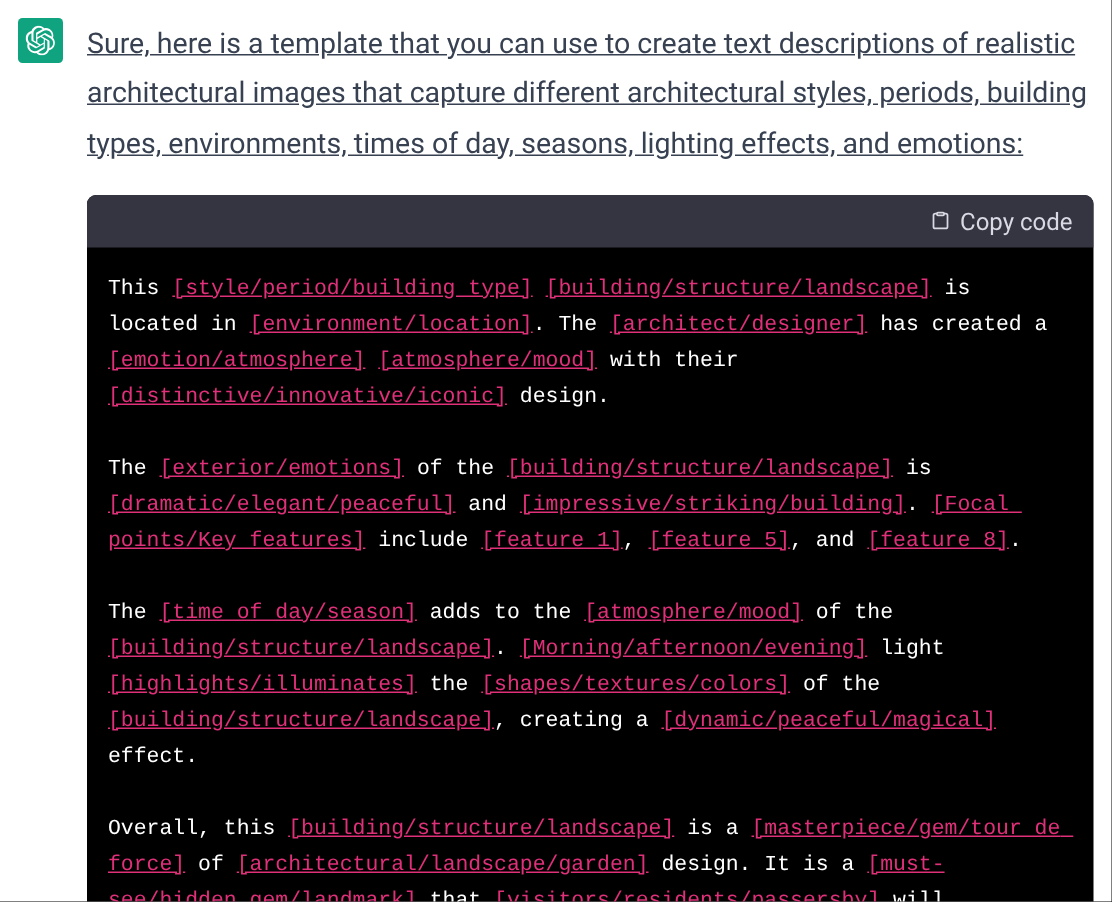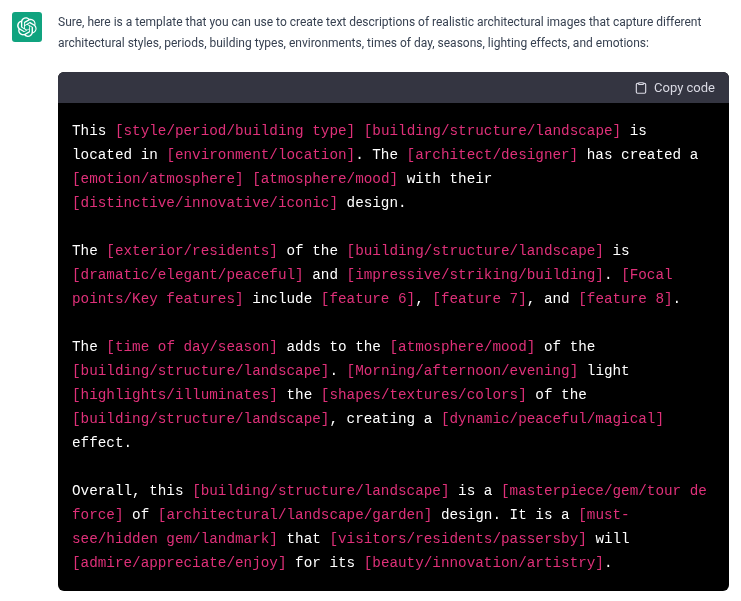--- a/index.html
+++ b/index.html
@@ -21,60 +21,61 @@
     border-radius: 3px;
     background: #10a37f;
     display: flex;
     align-items: center;
     justify-content: center;
     flex-shrink: 0;
   }
   .avatar svg { width: 20px; height: 20px; }
   .content { flex: 1; }
   .intro {
-    font-size: 12px;
+    font-size: 19px;
     line-height: 1.75;
     color: #374151;
     margin-bottom: 18px;
+    text-decoration: underline;
   }
   .codeblock {
     background: #000;
     border-radius: 6px;
     overflow: hidden;
   }
   .codeheader {
     background: #343541;
     display: flex;
     justify-content: flex-end;
     align-items: center;
     padding: 8px 14px;
     gap: 6px;
   }
   .copybtn {
     display: flex;
     align-items: center;
     gap: 6px;
     color: #d9d9e3;
-    font-size: 13px;
+    font-size: 16px;
     cursor: pointer;
     background: none;
     border: none;
     font-family: inherit;
   }
   .copybtn svg { width: 14px; height: 14px; stroke: #d9d9e3; }
   .codebody {
     padding: 16px 14px;
     font-family: "SFMono-Regular", Consolas, "Liberation Mono", Menlo, monospace;
     font-size: 14.3px;
     line-height: 1.68;
     color: #fff;
     white-space: pre-wrap;
     word-break: break-word;
   }
-  .ph { color: #df3079; } 
+  .ph { color: #df3079; text-decoration: underline; } 
 </style>
 </head>
 <body>
 
 <div class="container">
   <div class="avatar">
     <svg viewBox="0 0 41 41" fill="none">
       <path d="M37.5 16.8c.9-2.7.6-5.7-.9-8.1-2.2-3.9-6.7-5.9-11-4.9C23.7 1.6 20.9.4 18 .5c-4.5 0-8.4 2.9-9.8 7.1-2.8.6-5.2 2.3-6.6 4.8-2.3 3.9-1.7 8.8 1.3 12.1-.9 2.7-.6 5.7.9 8.1 2.2 3.9 6.7 5.9 11 4.9 1.9 2.2 4.7 3.4 7.6 3.3 4.5 0 8.4-2.9 9.8-7.1 2.8-.6 5.2-2.3 6.6-4.8 2.2-3.9 1.7-8.8-1.3-12.1zM22.4 38.2c-1.8 0-3.5-.6-4.9-1.7l.2-.1 8.1-4.7c.4-.2.7-.7.7-1.1V19.1l3.4 2v9.5c0 4.2-3.3 7.6-7.5 7.6zM6.2 31.3c-.9-1.5-1.2-3.3-.9-5.1l.2.1 8.1 4.7c.4.2.9.2 1.3 0l9.9-5.7v4l-8.2 4.7c-3.6 2.1-8.3.9-10.4-2.7zM4.1 13.8c.9-1.5 2.3-2.7 4-3.3v9.7c0 .5.3.9.7 1.1l9.9 5.7-3.4 2-8.2-4.7c-3.6-2.1-4.9-6.8-2.8-10.4h-.2zm28.2 6.6l-9.9-5.7 3.4-2 8.2 4.7c3.6 2.1 4.9 6.8 2.8 10.4-.9 1.5-2.3 2.7-4 3.3v-9.6c0-.5-.3-.9-.7-1.1h.2zm3.4-5.1l-.2-.1-8.1-4.7c-.4-.2-.9-.2-1.3 0l-9.9 5.7v-4l8.2-4.7c3.6-2.1 8.3-.9 10.4 2.8.9 1.5 1.2 3.3.9 5.1v-.1zm-21.4 7l-3.4-2v-9.5c0-4.2 3.4-7.6 7.6-7.6 1.8 0 3.5.6 4.9 1.7l-.2.1-8.1 4.7c-.4.2-.7.7-.7 1.1v11.5h-.1zm1.9-4l4.4-2.5 4.4 2.5v5.1l-4.4 2.5-4.4-2.5v-5.1z" fill="#fff"></path>
     </svg>
   </div>
@@ -87,20 +88,20 @@
         <button class="copybtn">
           <svg viewBox="0 0 24 24" fill="none" stroke-width="2">
             <rect x="8" y="3" width="8" height="3" rx="1"></rect>
             <path d="M16 4h2a2 2 0 0 1 2 2v13a2 2 0 0 1-2 2H6a2 2 0 0 1-2-2V6a2 2 0 0 1 2-2h2"></path>
           </svg>
           <span>Copy code</span>
         </button>
       </div>
       <div class="codebody" id="codebody">This <span class="ph">[style/period/building type]</span> <span class="ph">[building/structure/landscape]</span> is located in <span class="ph">[environment/location]</span>. The <span class="ph">[architect/designer]</span> has created a <span class="ph">[emotion/atmosphere]</span> <span class="ph">[atmosphere/mood]</span> with their <span class="ph">[distinctive/innovative/iconic]</span> design.
 
-The <span class="ph">[exterior/residents]</span> of the <span class="ph">[building/structure/landscape]</span> is <span class="ph">[dramatic/elegant/peaceful]</span> and <span class="ph">[impressive/striking/building]</span>. <span class="ph">[Focal points/Key features]</span> include <span class="ph">[feature 6]</span>, <span class="ph">[feature 7]</span>, and <span class="ph">[feature 8]</span>.
+The <span class="ph">[exterior/emotions]</span> of the <span class="ph">[building/structure/landscape]</span> is <span class="ph">[dramatic/elegant/peaceful]</span> and <span class="ph">[impressive/striking/building]</span>. <span class="ph">[Focal points/Key features]</span> include <span class="ph">[feature 1]</span>, <span class="ph">[feature 5]</span>, and <span class="ph">[feature 8]</span>.
 
 The <span class="ph">[time of day/season]</span> adds to the <span class="ph">[atmosphere/mood]</span> of the <span class="ph">[building/structure/landscape]</span>. <span class="ph">[Morning/afternoon/evening]</span> light <span class="ph">[highlights/illuminates]</span> the <span class="ph">[shapes/textures/colors]</span> of the <span class="ph">[building/structure/landscape]</span>, creating a <span class="ph">[dynamic/peaceful/magical]</span> effect.
 
 Overall, this <span class="ph">[building/structure/landscape]</span> is a <span class="ph">[masterpiece/gem/tour de force]</span> of <span class="ph">[architectural/landscape/garden]</span> design. It is a <span class="ph">[must-see/hidden gem/landmark]</span> that <span class="ph">[visitors/residents/passersby]</span> will <span class="ph">[admire/appreciate/enjoy]</span> for its <span class="ph">[beauty/innovation/artistry]</span>.</div>
     </div>
   </div>
 </div>
 
 </body></html>

